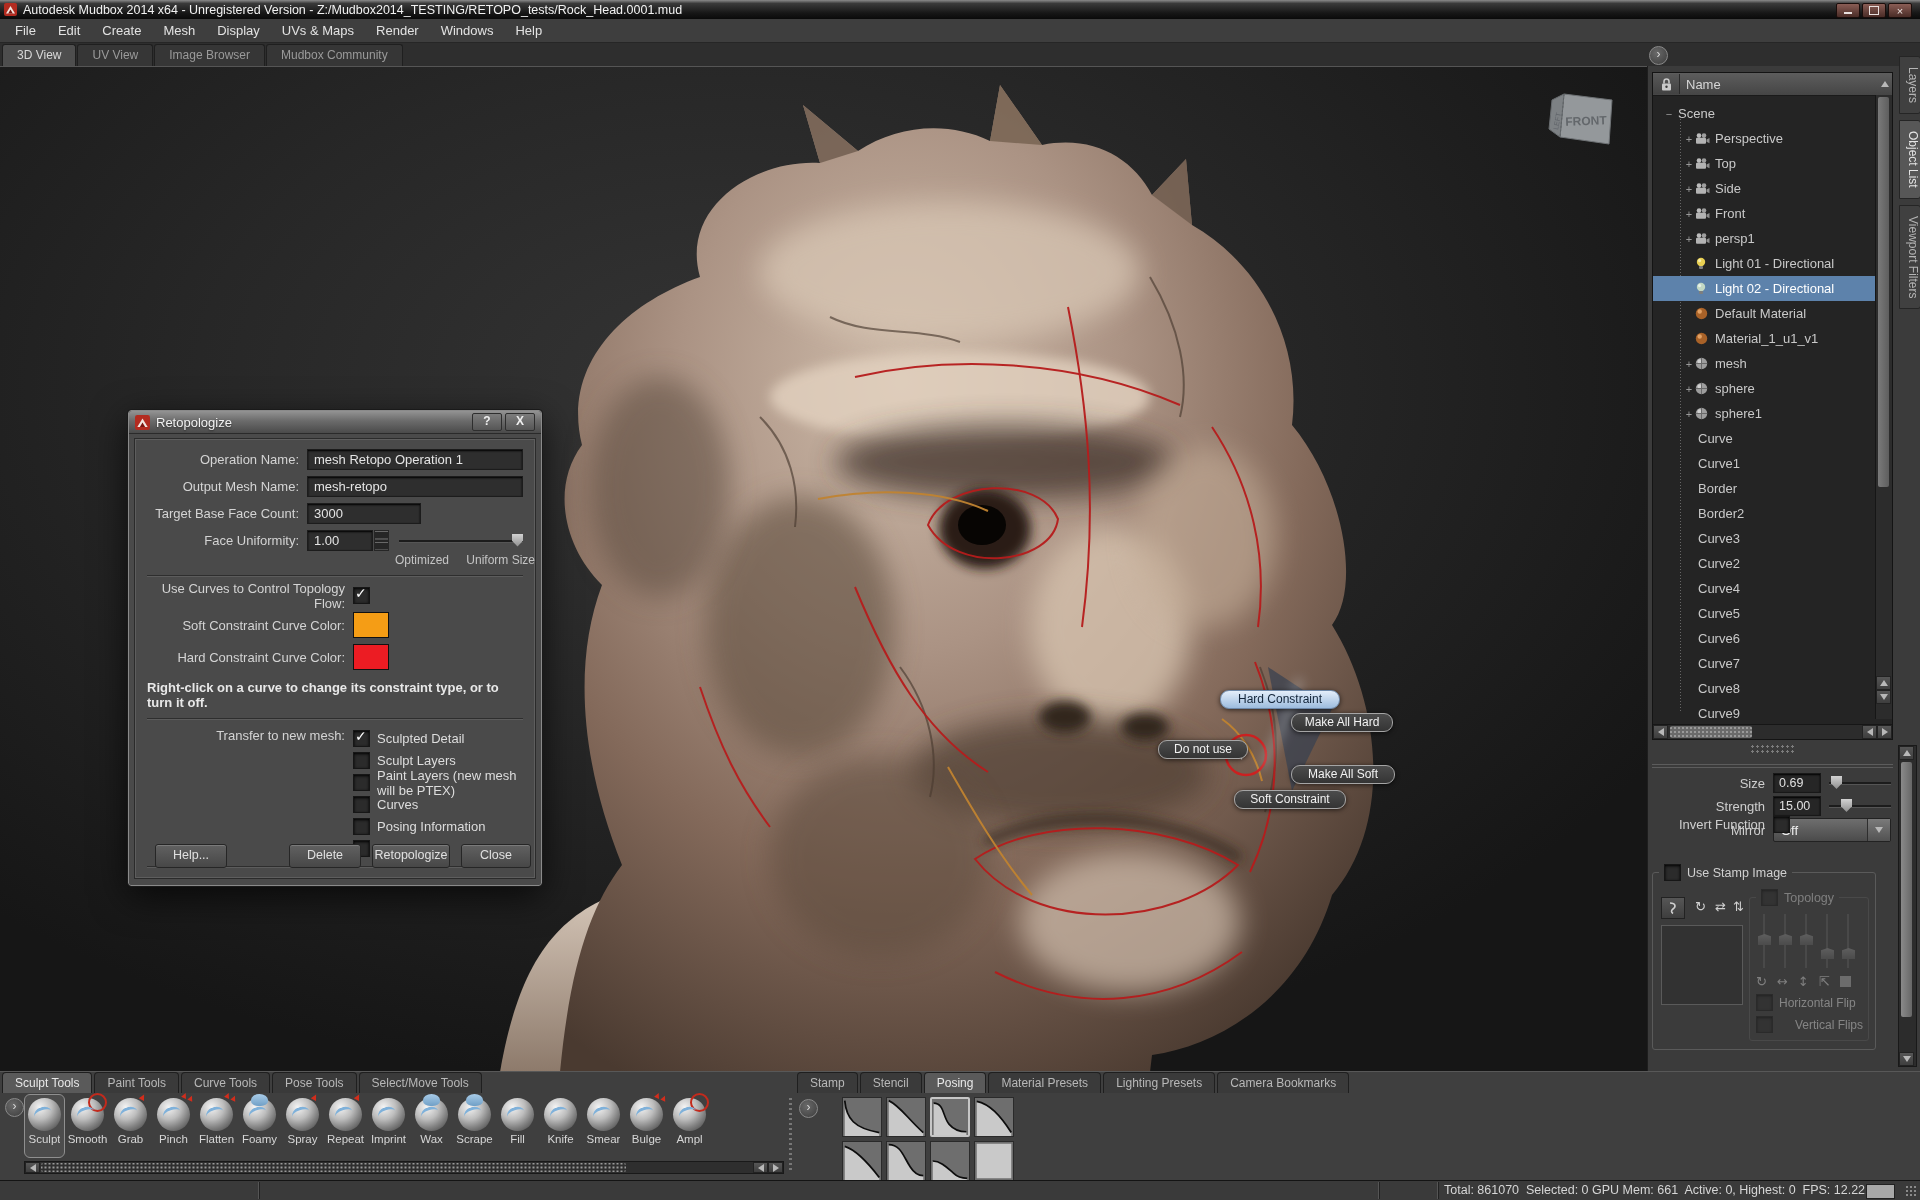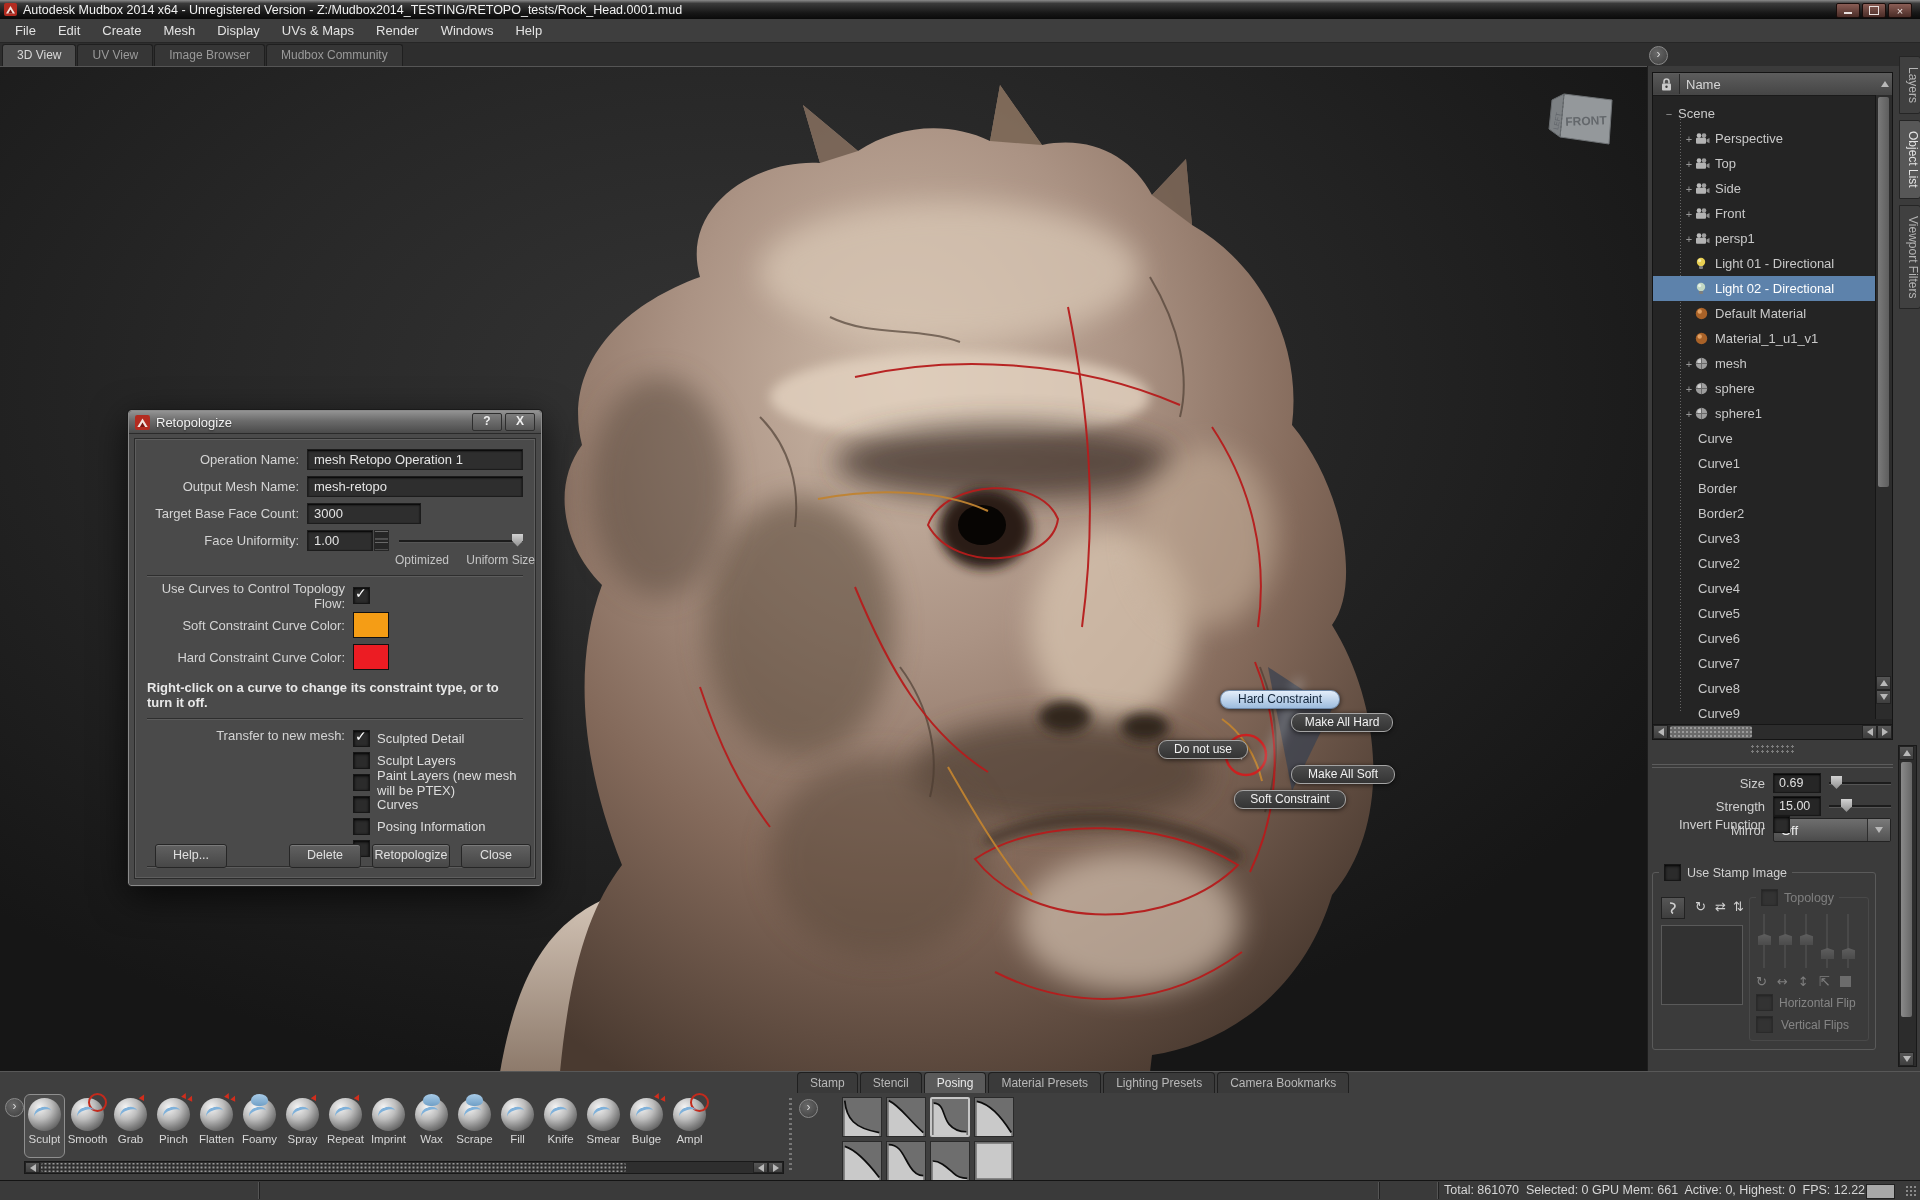--- a/index.html
+++ b/index.html
@@ -627,21 +627,21 @@
         <span class="icn">↻</span>
         <span class="icn">↔</span>
         <span class="icn">↕</span>
         <span class="icn">⇱</span>
         <span style="width:11px;height:11px;background:#a9a9a9;display:inline-block;"></span>
       </div>
       <div style="position:absolute;left:6px;top:96px;display:flex;align-items:center;gap:6px;">
         <div class="cb"></div>
         <span style="font-size:12px;">Horizontal Flip</span>
       </div>
-      <div style="position:absolute;left:6px;top:118px;display:flex;align-items:center;gap:8px;">
+      <div style="position:absolute;left:6px;top:118px;display:flex;align-items:center;gap:22px;">
         <div class="cb"></div>
         <span style="font-size:12px;">Vertical Flips</span>
       </div>
     </div>
   </div>
 
   <div id="side-vscroll">
     <div class="sq-btn" style="position:absolute;top:0;left:0;">
         <div class="tri-up"></div>
       </div>
@@ -741,20 +741,27 @@
       </div>
       <hr class="hrline" style="margin-top:6px;">
       <div class="dlg-btn" style="left:20px;bottom:10px;width:70px;">Help...</div>
       <div class="dlg-btn" style="left:154px;bottom:10px;width:70px;">Delete</div>
       <div class="dlg-btn" style="left:237px;bottom:10px;width:76px;">Retopologize</div>
       <div class="dlg-btn" style="left:326px;bottom:10px;width:68px;">Close</div>
     </div>
   </div>
 
   <div id="tray">
+    <div id="tool-tabs">
+        <div class="tray-tab active">Sculpt Tools</div>
+        <div class="tray-tab">Paint Tools</div>
+        <div class="tray-tab">Curve Tools</div>
+        <div class="tray-tab">Pose Tools</div>
+        <div class="tray-tab">Select/Move Tools</div>
+      </div>
     <div class="collapse-btn" style="left:5px;top:26px;">›</div>
     <div id="tools">
         <div class="tool selected">
           <div class="ball none"></div>
           <div class="tool-label">Sculpt</div>
         </div>
         <div class="tool">
           <div class="ball red-ring"></div>
           <div class="tool-label">Smooth</div>
         </div>

